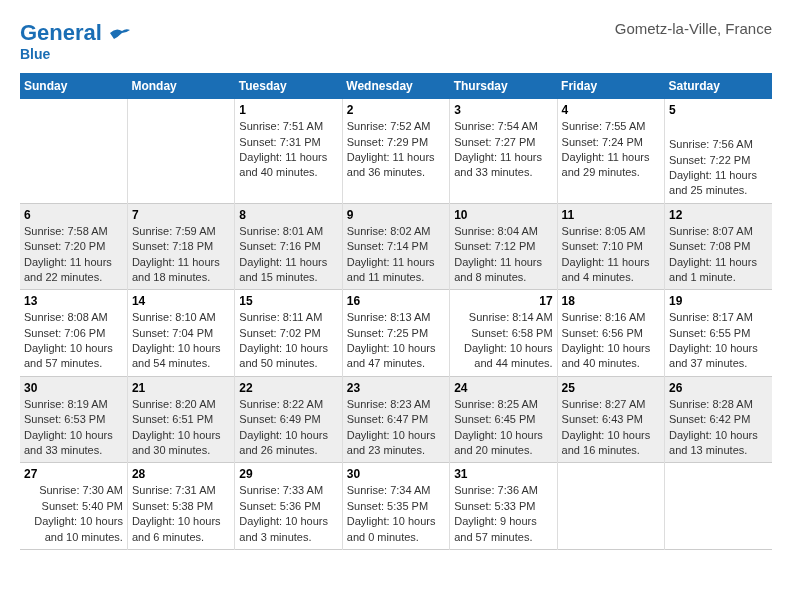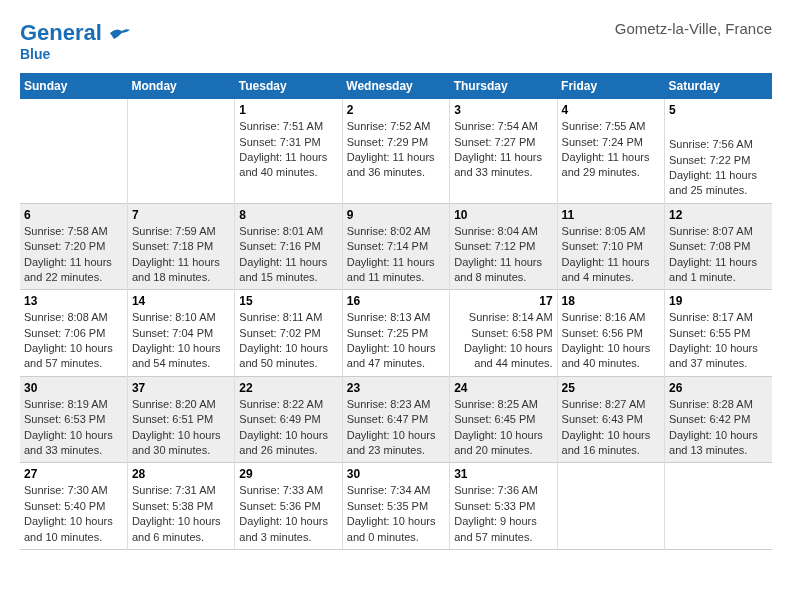--- a/index.html
+++ b/index.html
@@ -247,21 +247,21 @@
       </tr>
       <tr style="background-color: rgb(238, 238, 238);">
         <td style="width: 14.2857%; min-height: 75px;">
           <span class="day-num">30</span>
           <div class="day-info" style="white-space: pre-line;">Sunrise: 8:19 AM
 Sunset: 6:53 PM
 Daylight: 10 hours
 and 33 minutes.</div>
         </td>
         <td style="width: 14.2857%; min-height: 75px;">
-          <span class="day-num">37</span>
+          <span class="day-num">21</span>
           <div class="day-info" style="white-space: pre-line;">Sunrise: 8:20 AM
 Sunset: 6:51 PM
 Daylight: 10 hours
 and 30 minutes.</div>
         </td>
         <td style="width: 14.2857%; min-height: 75px;">
           <span class="day-num">22</span>
           <div class="day-info" style="white-space: pre-line;">Sunrise: 8:22 AM
 Sunset: 6:49 PM
 Daylight: 10 hours
@@ -292,21 +292,21 @@
           <span class="day-num">26</span>
           <div class="day-info" style="white-space: pre-line;">Sunrise: 8:28 AM
 Sunset: 6:42 PM
 Daylight: 10 hours
 and 13 minutes.</div>
         </td>
       </tr>
       <tr>
         <td style="width: 14.2857%; min-height: 75px;">
           <span class="day-num">27</span>
-          <div class="day-info" style="white-space: pre-line;">Sunrise: 7:30 AM
+          <div class="day-info" style="white-space: pre-line; text-align: right;">Sunrise: 7:30 AM
 Sunset: 5:40 PM
 Daylight: 10 hours
 and 10 minutes.</div>
         </td>
         <td style="width: 14.2857%; min-height: 75px;">
           <span class="day-num">28</span>
           <div class="day-info" style="white-space: pre-line;">Sunrise: 7:31 AM
 Sunset: 5:38 PM
 Daylight: 10 hours
 and 6 minutes.</div>

